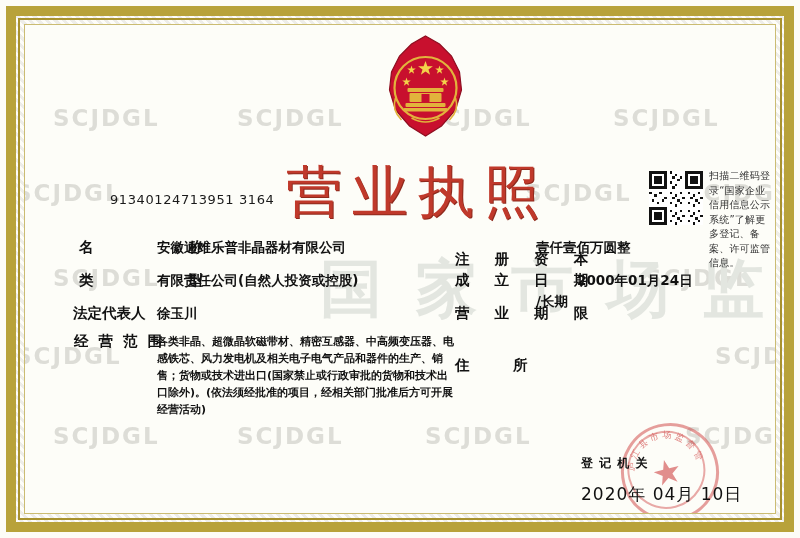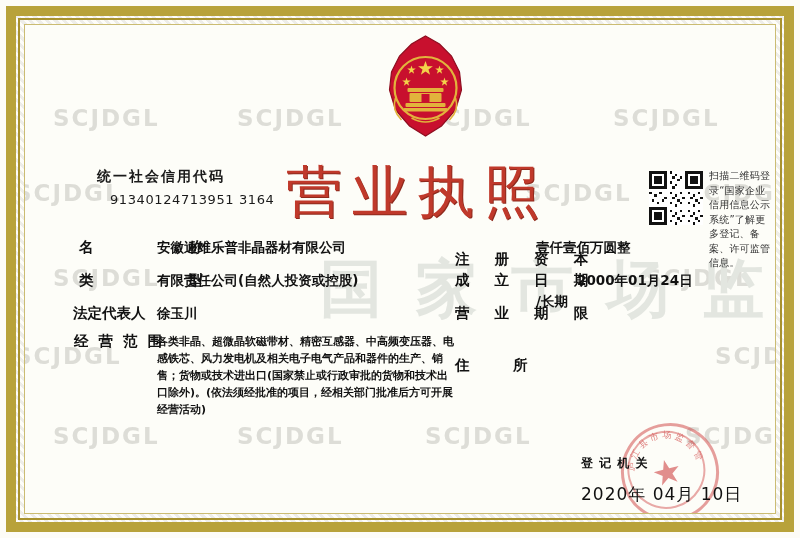--- a/index.html
+++ b/index.html
@@ -250,21 +250,20 @@
             <path d="M-30,10 q-4,12 6,22"></path>
             <path d="M30,10 q4,12 -6,22"></path>
             <path d="M-14,30 q14,8 28,0"></path>
           </g>
         </g>
       </svg>
     </div>
 
     <div class="title">营业执照</div>
 
-    <div class="credit-label">统一社会信用代码</div>
     <div class="credit-value">91340124713951 3164</div>
 
     <div class="qr">
       <svg width="54" height="54" viewBox="0 0 21 21" shape-rendering="crispEdges">
         <rect width="21" height="21" fill="#ffffff"></rect>
         <g fill="#111111">
           <rect x="0" y="0" width="7" height="1"></rect>
             <rect x="0" y="6" width="7" height="1"></rect>
           <rect x="0" y="0" width="1" height="7"></rect>
             <rect x="6" y="0" width="1" height="7"></rect>

